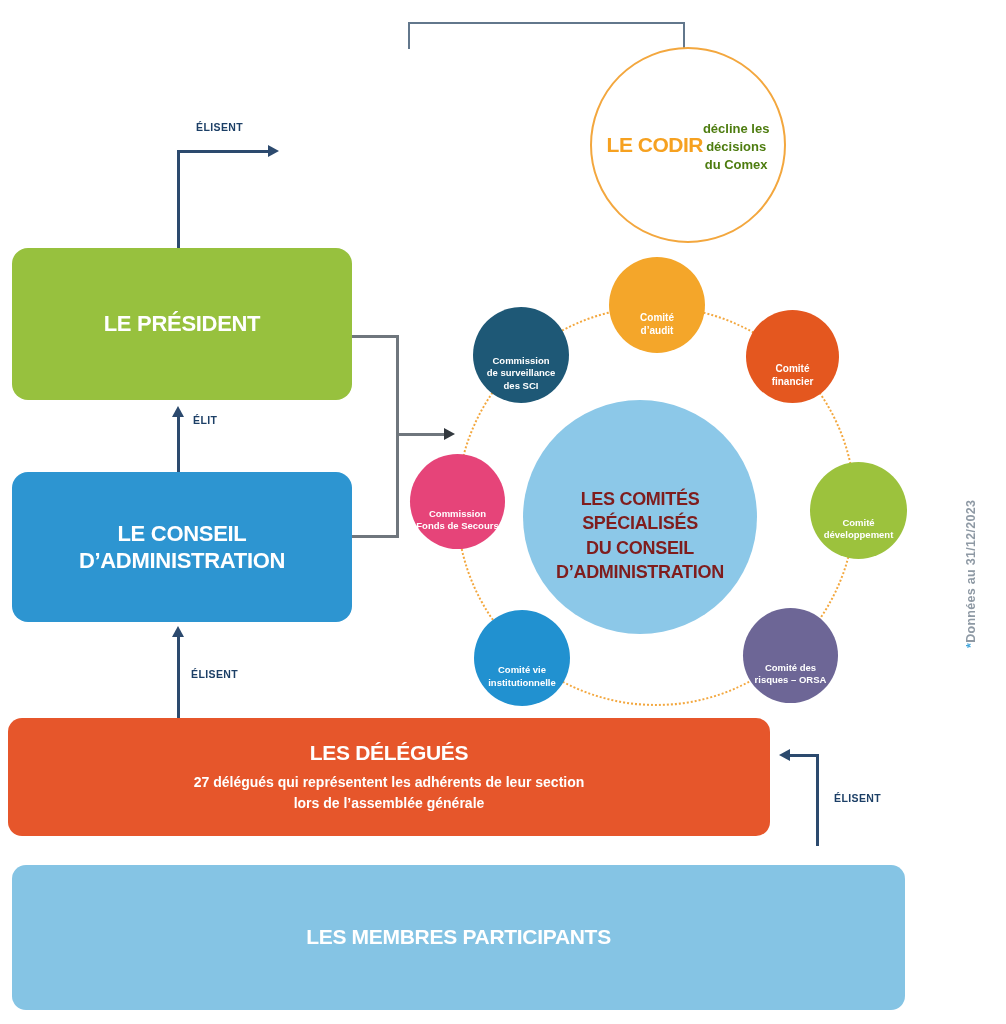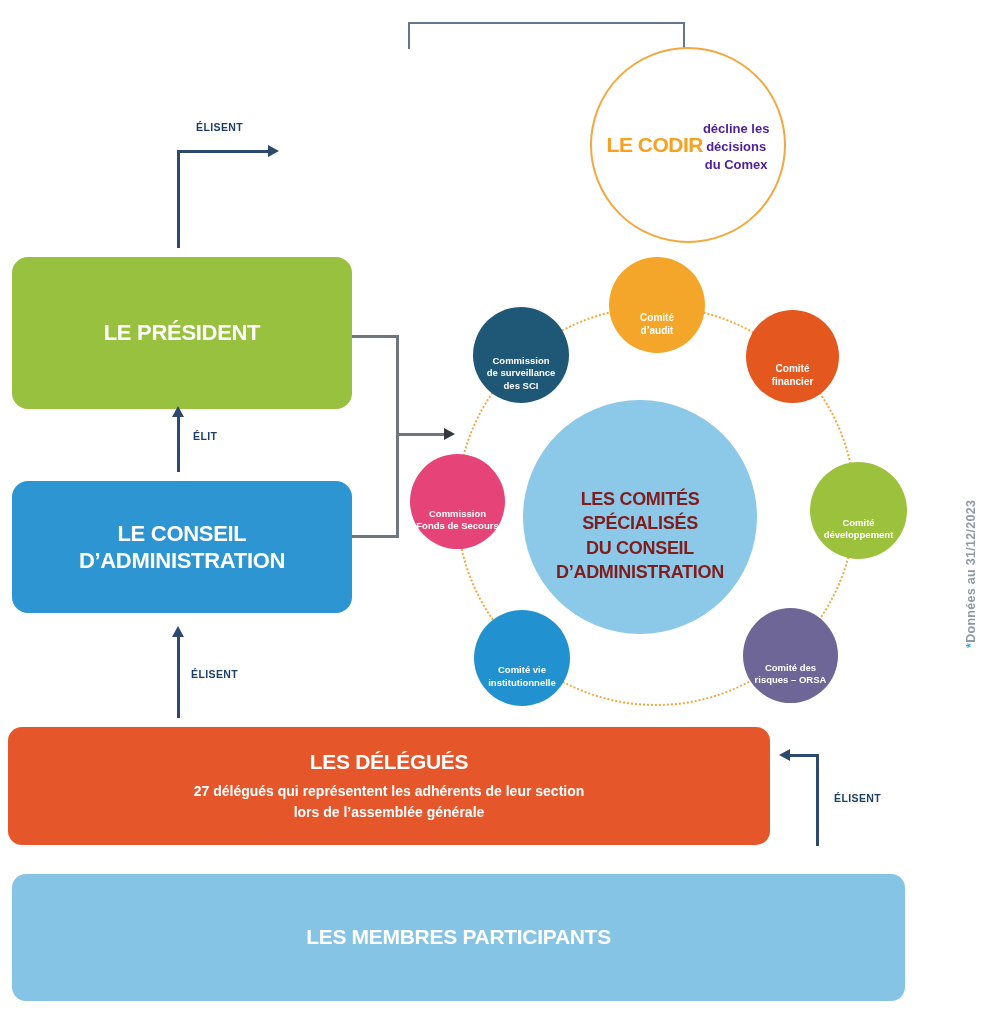--- a/index.html
+++ b/index.html
@@ -21,24 +21,24 @@
   .ah-right-gray{border-top:6px solid transparent;border-bottom:6px solid transparent;border-left:11px solid #33393f;}
 
   .flow-label{font-size:10.5px;font-weight:bold;color:#1c3f66;letter-spacing:.4px;}
 
   
   .ring-circle{border-radius:50%;display:flex;flex-direction:row;align-items:center;justify-content:center;text-align:center;box-sizing:border-box;background:#fff;}
   .comex-circle{border:2px solid #336e90;}
   .codir-circle{border:2px solid #f3a73e;}
   .comex-label{font-size:25px;font-weight:bold;color:#0f5e80;letter-spacing:-.5px;}
   .codir-title{font-size:21px;font-weight:bold;color:#f6a120;letter-spacing:-.5px;}
-  .codir-body{font-size:13px;font-weight:bold;color:#4c1d95;line-height:1.4;margin-top:4px;}
+  .codir-body{font-size:13px;font-weight:bold;color:#4d7c0f;line-height:1.4;margin-top:4px;}
 
   
-  .stack-box{border-radius:16px;display:flex;flex-direction:column;align-items:center;justify-content:center;text-align:center;color:#fff;box-sizing:border-box;margin-top:9px;}
+  .stack-box{border-radius:16px;display:flex;flex-direction:column;align-items:center;justify-content:center;text-align:center;color:#fff;box-sizing:border-box;}
   .stack-title{font-size:22px;font-weight:bold;letter-spacing:-.3px;line-height:1.25;}
   .stack-body{font-size:14px;font-weight:bold;line-height:1.5;margin-top:6px;}
 
   
   .dotted-ring{border:2px dotted #f3a73e;border-radius:50%;box-sizing:border-box;}
   .hub-circle{border-radius:50%;display:flex;align-items:center;justify-content:center;text-align:center;}
   .hub-title{font-size:18px;font-weight:bold;color:#7f1d1d;line-height:1.35;letter-spacing:-.3px;}
   .sat{border-radius:50%;display:flex;align-items:center;justify-content:center;text-align:center;color:#fff;font-size:9.5px;font-weight:bold;line-height:1.3;}
 
   
@@ -68,23 +68,23 @@
   <div class="abs line-navy" style="left:177px;top:150px;width:93px;height:2.5px;"></div>
   <div class="abs ah ah-right-navy" style="left:268px;top:145px;"></div>
   <div class="abs line-navy" style="left:177px;top:150px;width:2.5px;height:98px;"></div>
 
   <div class="abs stack-box" style="left: 12px; top: 248px; width: 340px; height: 152px; background-color: rgb(151, 193, 62);">
     <div class="stack-title">LE PRÉSIDENT</div>
   </div>
 
   <div class="abs ah ah-up-navy" style="left:172px;top:406px;"></div>
   <div class="abs line-navy" style="left:177px;top:414px;width:2.5px;height:58px;"></div>
-  <div class="abs flow-label" style="left:193px;top:430px;">ÉLIT</div>
+  <div class="abs flow-label" style="left:193px;top:414px;">ÉLIT</div>
 
-  <div class="abs stack-box" style="left: 12px; top: 472px; width: 340px; height: 132px; background-color: rgb(45, 149, 209);">
+  <div class="abs stack-box" style="left: 12px; top: 472px; width: 340px; height: 150px; background-color: rgb(45, 149, 209);">
     <div class="stack-title" style="max-width:260px;">LE CONSEIL D’ADMINISTRATION</div>
   </div>
 
   <div class="abs line-gray" style="left:352px;top:335px;width:46px;height:2.5px;"></div>
   <div class="abs line-gray" style="left:396px;top:335px;width:2.5px;height:203px;"></div>
   <div class="abs line-gray" style="left:352px;top:535px;width:46px;height:2.5px;"></div>
   <div class="abs line-gray" style="left:396px;top:433px;width:49px;height:2.5px;"></div>
   <div class="abs ah ah-right-gray" style="left:444px;top:428px;"></div>
 
   <div class="abs ah ah-up-navy" style="left:172px;top:626px;"></div>
@@ -134,21 +134,21 @@
     <div class="stack-title" style="font-size:21px;">LES DÉLÉGUÉS</div>
     <div class="stack-body pre">27 délégués qui représentent les adhérents de leur section
 lors de l’assemblée générale</div>
   </div>
 
   <div class="abs ah ah-left-navy" style="left:779px;top:749px;"></div>
   <div class="abs line-navy" style="left:790px;top:754px;width:28px;height:2.5px;"></div>
   <div class="abs line-navy" style="left:816px;top:754px;width:2.5px;height:92px;"></div>
   <div class="abs flow-label" style="left:834px;top:792px;">ÉLISENT</div>
 
-  <div class="abs stack-box" style="left: 12px; top: 865px; width: 893px; height: 127px; border-radius: 14px; background-color: rgb(133, 196, 228); align-items: center;">
+  <div class="abs stack-box" style="left: 12px; top: 865px; width: 893px; height: 145px; border-radius: 14px; background-color: rgb(133, 196, 228); align-items: center;">
     <div class="stack-title" style="font-size:21px;">LES MEMBRES PARTICIPANTS</div>
   </div>
 
   <div class="abs side-note" style="left:964px;top:378px;height:270px;display:flex;align-items:center;">
     <span><span class="star">*</span><span>Données au 31/12/2023</span></span>
   </div>
 
 </div>
 
 </body></html>

